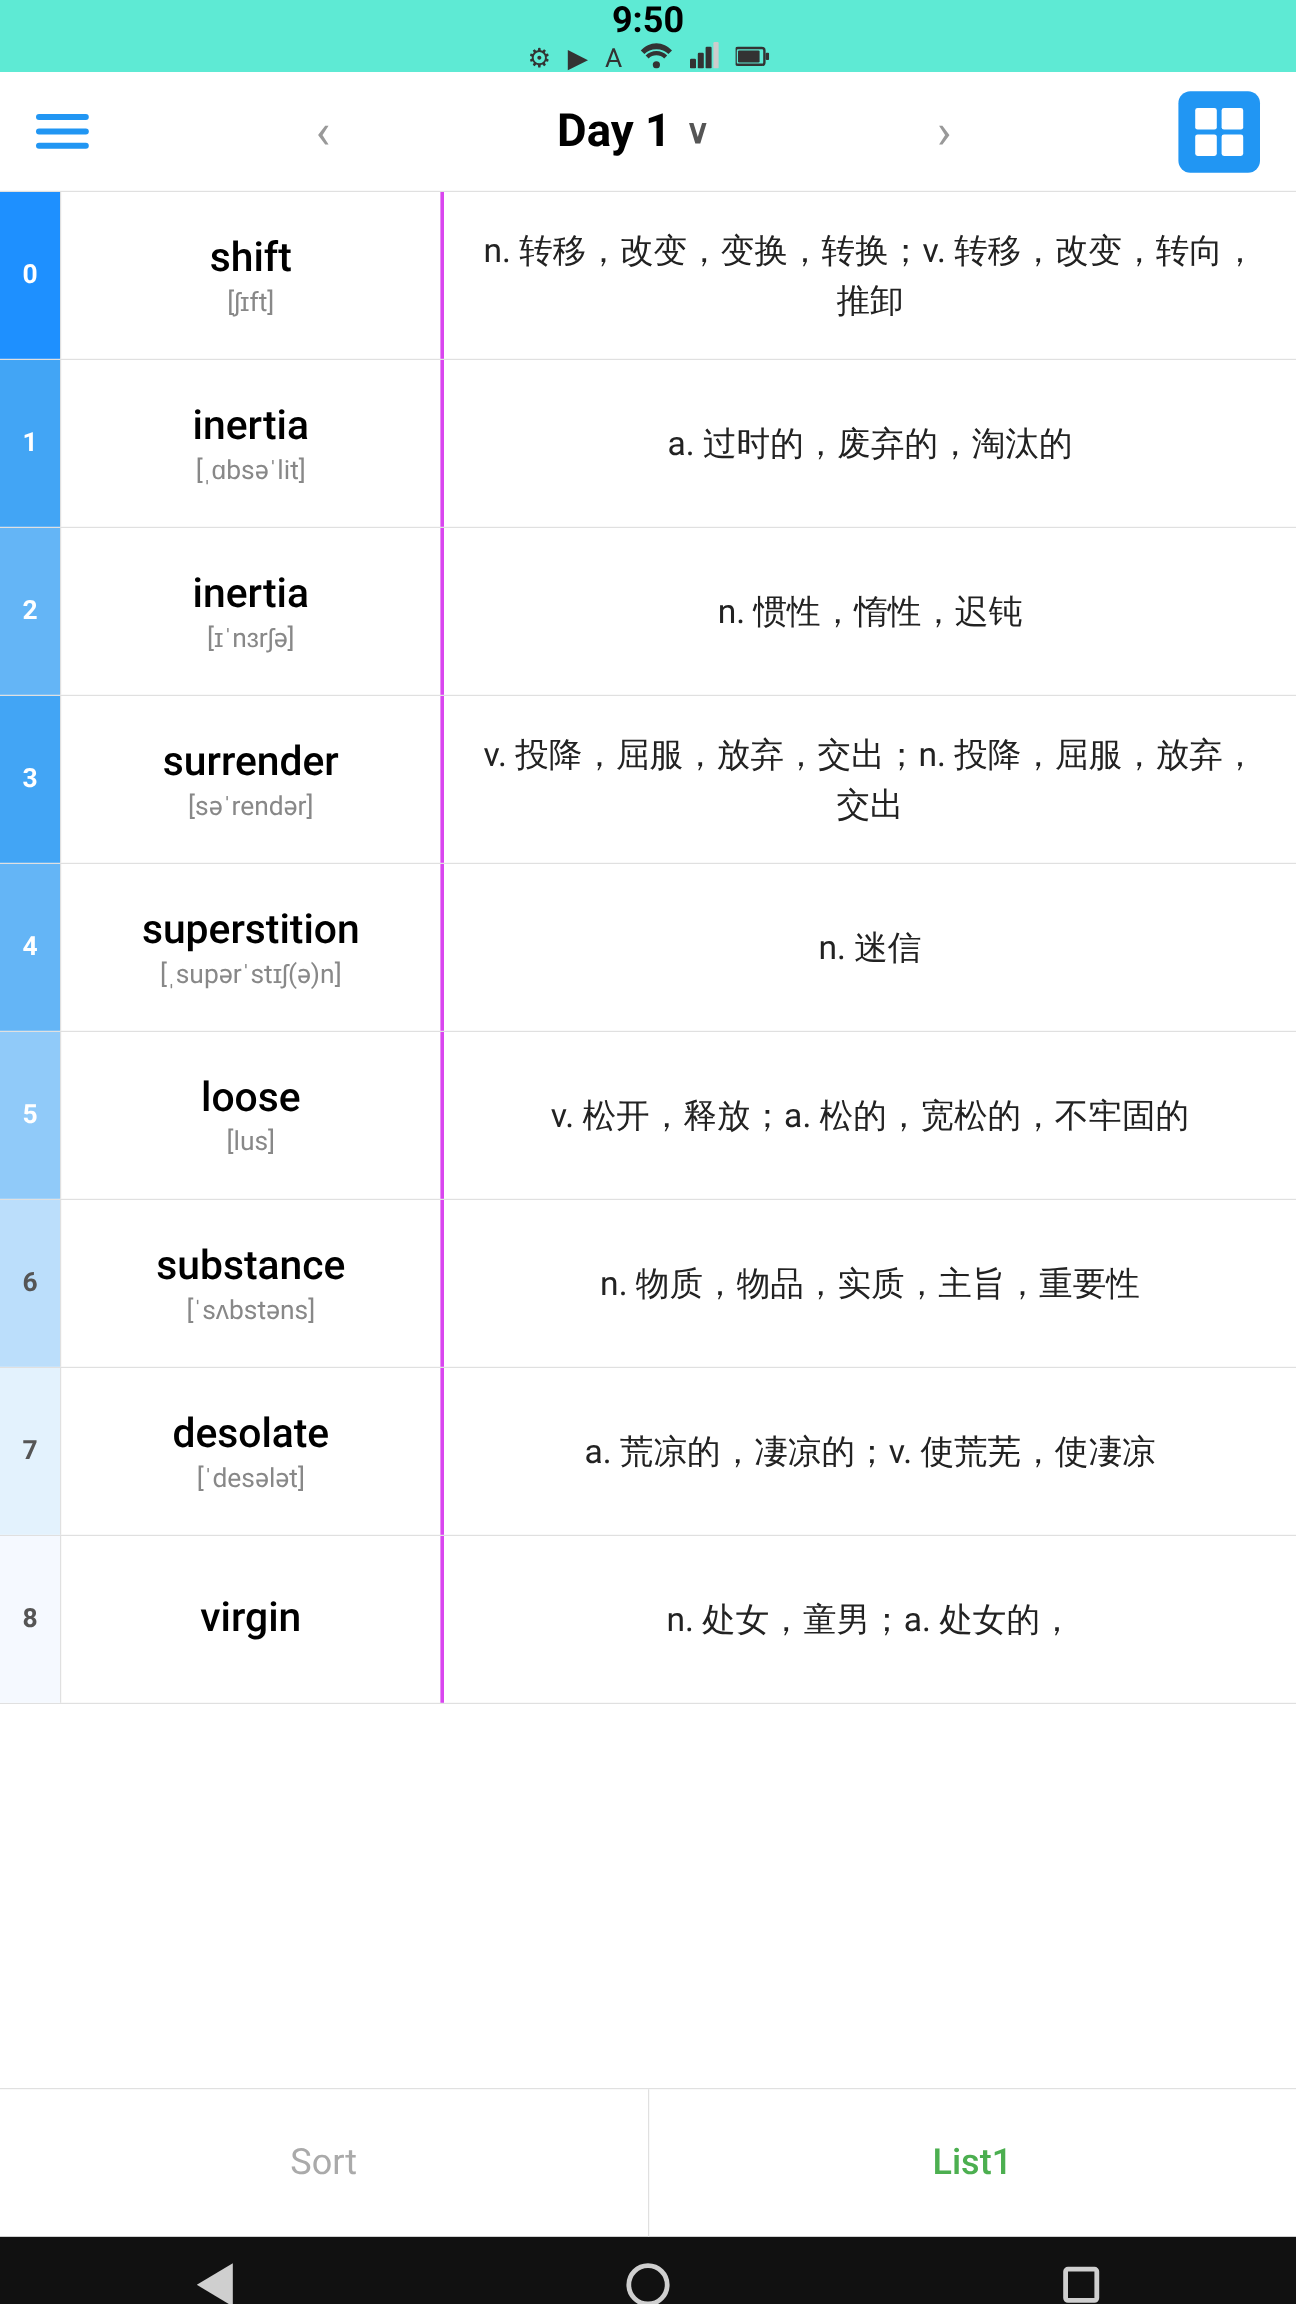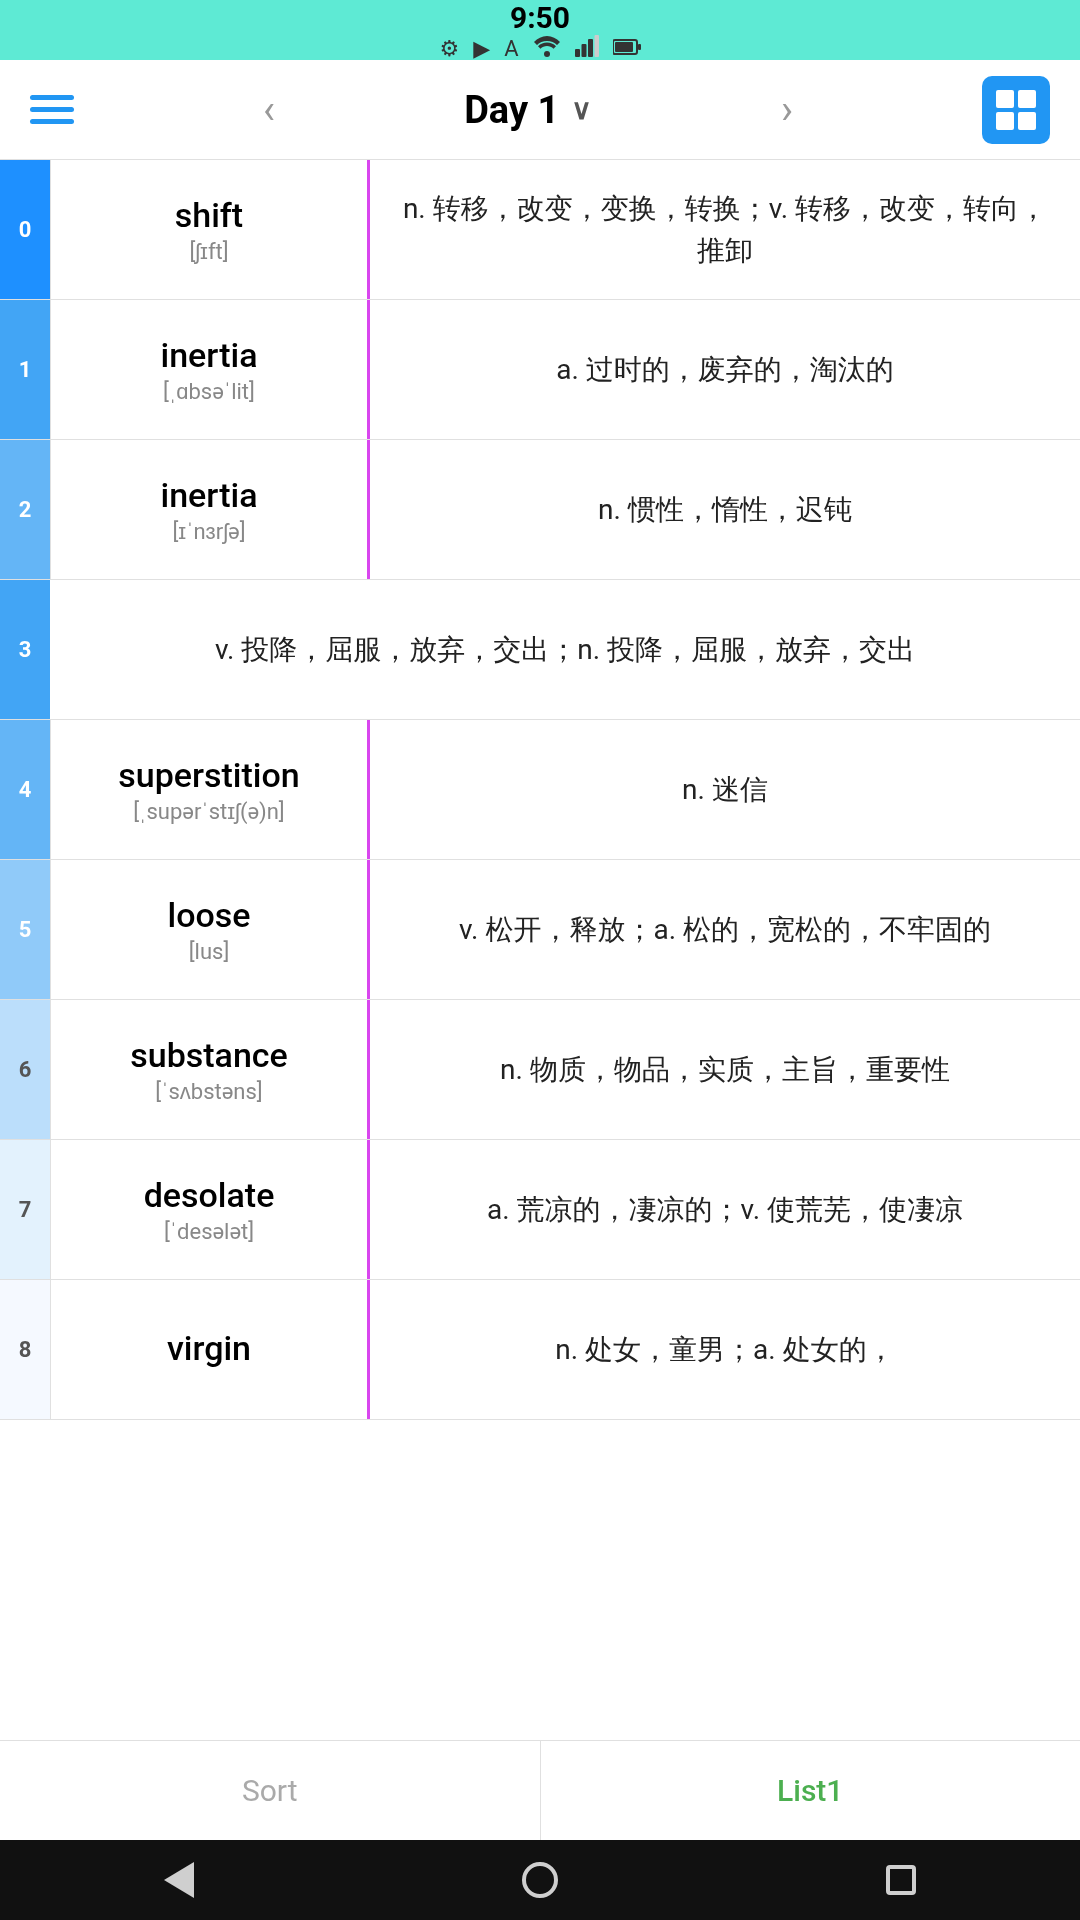--- a/index.html
+++ b/index.html
@@ -165,21 +165,21 @@
     .row-2 .row-index { background: #64B5F6; }
     .row-3 .row-index { background: #42A5F5; }
     .row-4 .row-index { background: #64B5F6; }
     .row-5 .row-index { background: #90CAF9; }
     .row-6 .row-index { background: #BBDEFB; color: #555; }
     .row-7 .row-index { background: #E3F2FD; color: #555; }
     .row-8 .row-index { background: #F5F9FF; color: #555; }
 
     
     .bottom-tabs {
-      height: 100px;
+      height: 124px;
       display: flex;
       align-items: stretch;
       border-top: 1px solid #e0e0e0;
       background: #fff;
     }
     .tab-item {
       flex: 1;
       display: flex;
       align-items: center;
       justify-content: center;
@@ -320,20 +320,24 @@
     <div class="row-index">2</div>
     <div class="word-cell">
       <div class="word-english">inertia</div>
       <div class="word-phonetic">[ɪˈnɜrʃə]</div>
     </div>
     <div class="word-definition">n. 惯性，惰性，迟钝</div>
   </div>
 
   <div class="word-row row-3">
     <div class="row-index">3</div>
+    <div class="word-cell">
+      <div class="word-english">surrender</div>
+      <div class="word-phonetic">[səˈrendər]</div>
+    </div>
     <div class="word-definition">v. 投降，屈服，放弃，交出；n. 投降，屈服，放弃，交出</div>
   </div>
 
   <div class="word-row row-4">
     <div class="row-index">4</div>
     <div class="word-cell">
       <div class="word-english">superstition</div>
       <div class="word-phonetic">[ˌsupərˈstɪʃ(ə)n]</div>
     </div>
     <div class="word-definition">n. 迷信</div>

